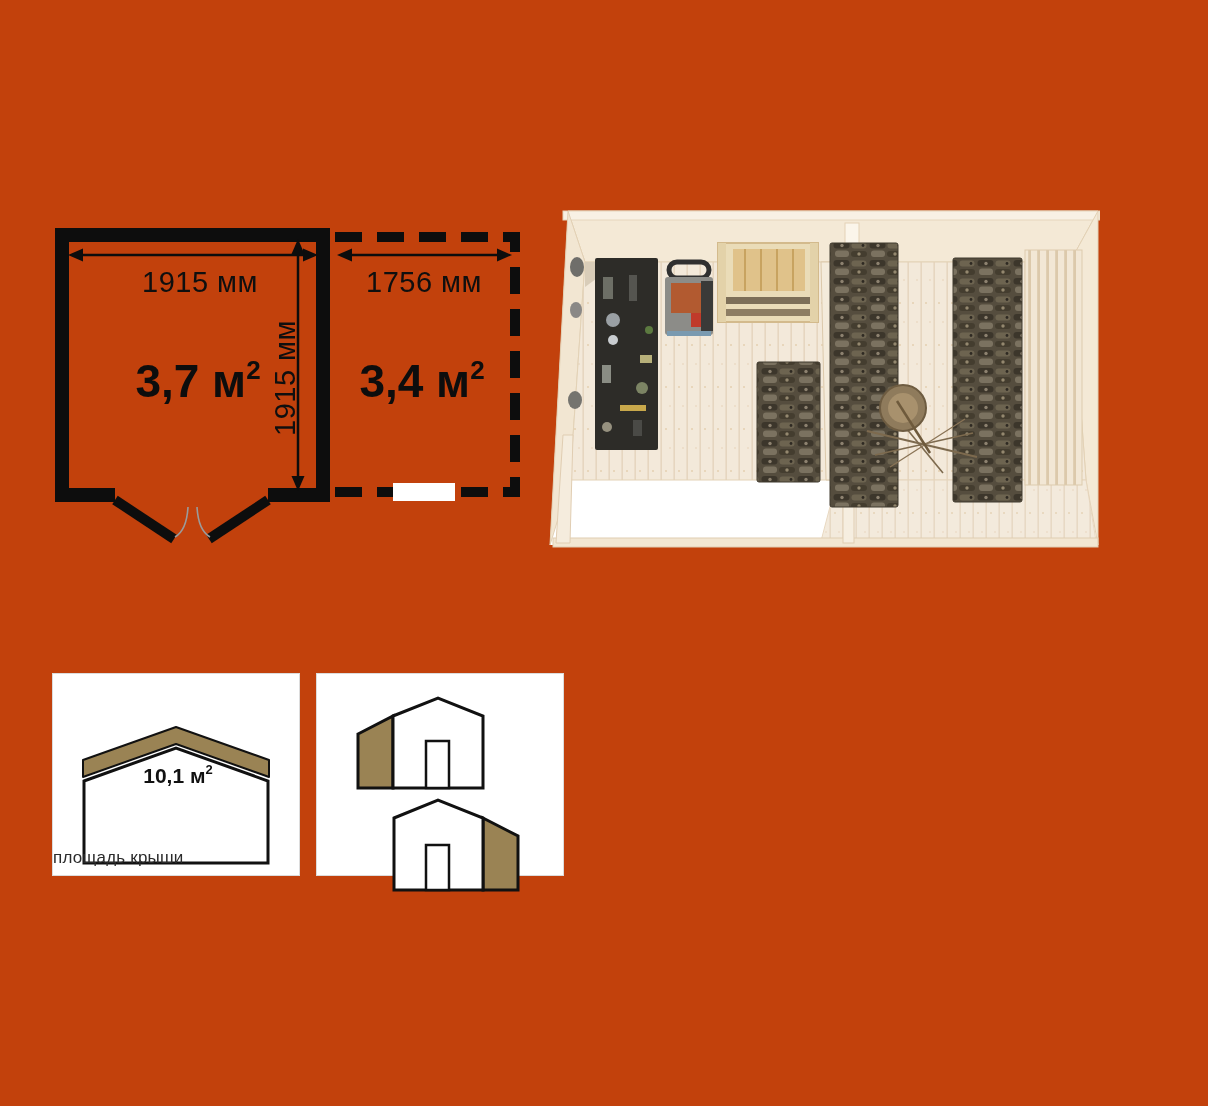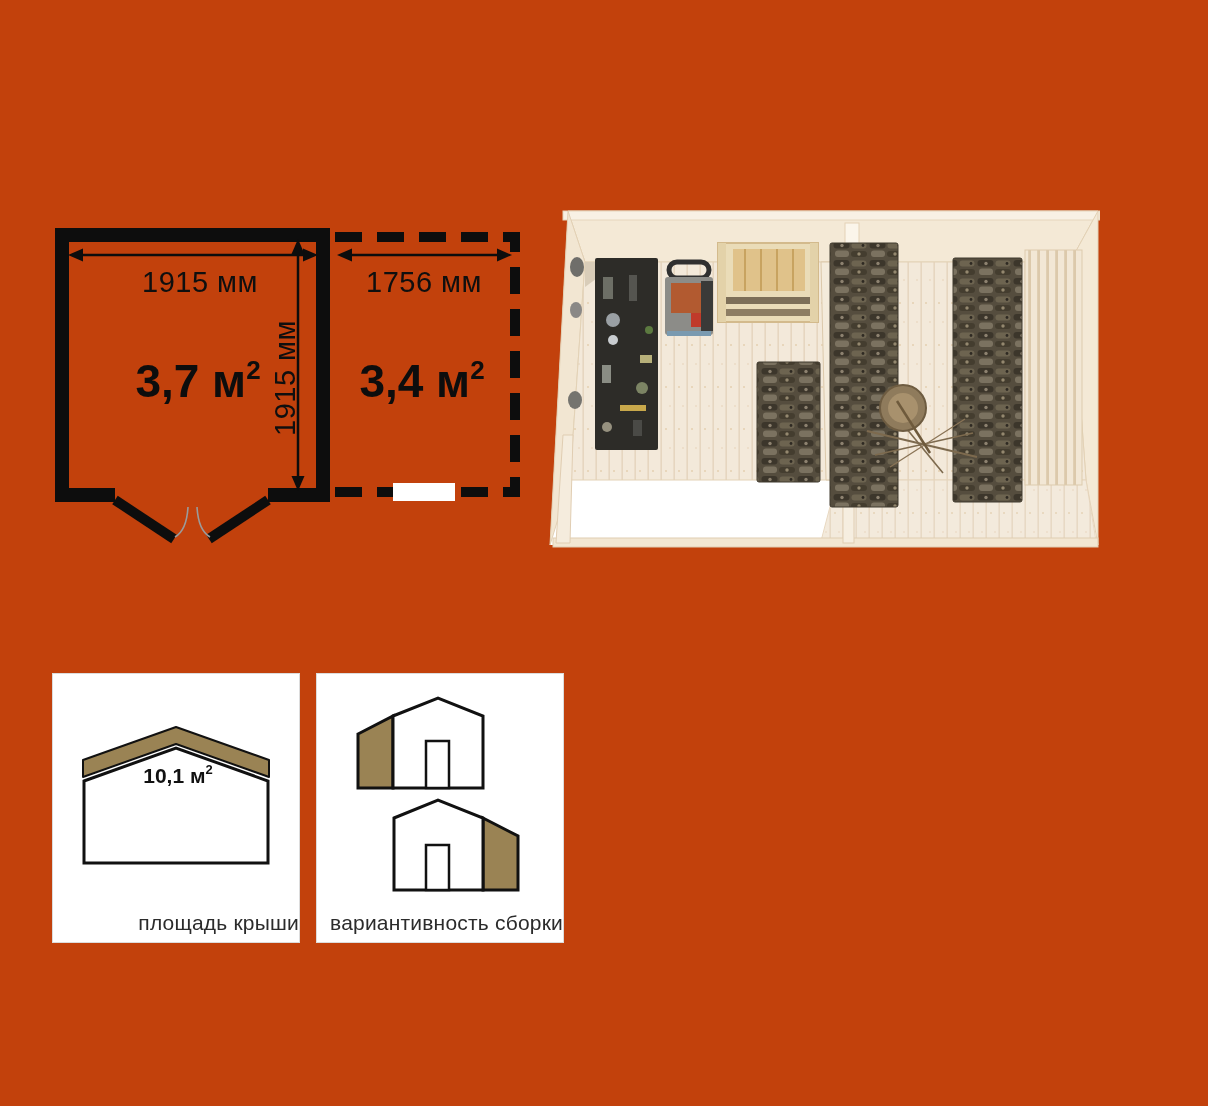--- a/index.html
+++ b/index.html
@@ -5,27 +5,27 @@
   html,body{margin:0;padding:0;background:#fff;}
   .page{
     position:relative;width:1208px;height:1106px;background:#c2410c;overflow:hidden;
     font-family:"Liberation Sans","DejaVu Sans",sans-serif;
     padding-left:26px;
   }
   .floorplan-svg{position:absolute;left:50px;top:220px;}
   .render-svg{position:absolute;left:545px;top:205px;}
   .cards{position:absolute;left:52px;top:673px;display:flex;gap:16px;}
   .card{
-    position:relative;width:248px;height:270px;background:#fff;
+    position:relative;width:248px;height:203px;background:#fff;
     border:1px solid #dcdcdc;box-sizing:border-box;
   }
   .card svg{position:absolute;left:-1px;top:-1px;}
   .card-label{
-    position:absolute;left:0;right:0;bottom:7px;text-align:right;
-    font-size:21px;color:#2b2b2b;letter-spacing:.2px;
+    position:absolute;left:0;right:0;bottom:7px;text-align:left;
+    font-size:17px;color:#2b2b2b;letter-spacing:.2px;
   }
   
   .dim-label{font-size:29px;font-weight:500;fill:#0f0f0f;letter-spacing:.5px;}
   .area-label{font-size:46px;font-weight:800;fill:#0d0d0d;}
   .area-sup{font-size:26px;font-weight:800;}
   
   .icon-val-dark{font-size:21px;font-weight:700;fill:#111;}
   .icon-sup-dark{font-size:13px;font-weight:700;fill:#111;}
   .icon-val-light{font-size:22px;font-weight:700;fill:#ffffff;letter-spacing:.3px;}
 </style>
@@ -197,17 +197,16 @@
           <polygon points="42,61 77,43 77,115 42,115" fill="#9a8354" stroke="#111" stroke-width="3" stroke-linejoin="miter"></polygon>
           <polygon points="77,43 122,25 167,43 167,115 77,115" fill="#ffffff" stroke="#111" stroke-width="3" stroke-linejoin="miter"></polygon>
           <rect x="110" y="68" width="23" height="47" fill="#ffffff" stroke="#111" stroke-width="2.5"></rect>
         </g>
         <g>
           <polygon points="167,145 202,163 202,217 167,217" fill="#9a8354" stroke="#111" stroke-width="3" stroke-linejoin="miter"></polygon>
           <polygon points="78,145 122,127 167,145 167,217 78,217" fill="#ffffff" stroke="#111" stroke-width="3" stroke-linejoin="miter"></polygon>
           <rect x="110" y="172" width="23" height="45" fill="#ffffff" stroke="#111" stroke-width="2.5"></rect>
         </g>
       </svg>
-      <div class="card-label">вариантивность сборки</div>
     </div>
 
   </div>
 </div>
 
 </body></html>

